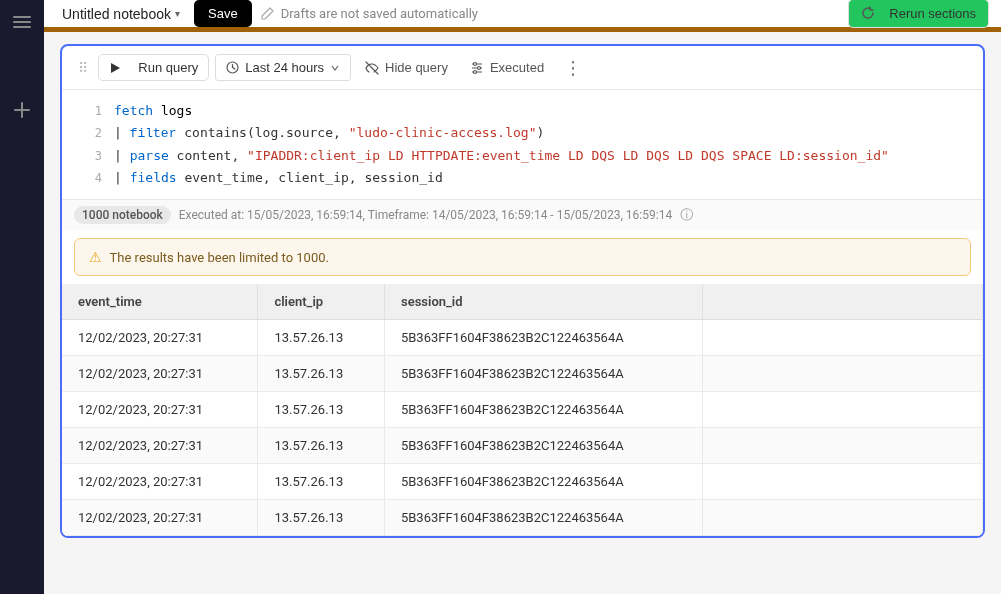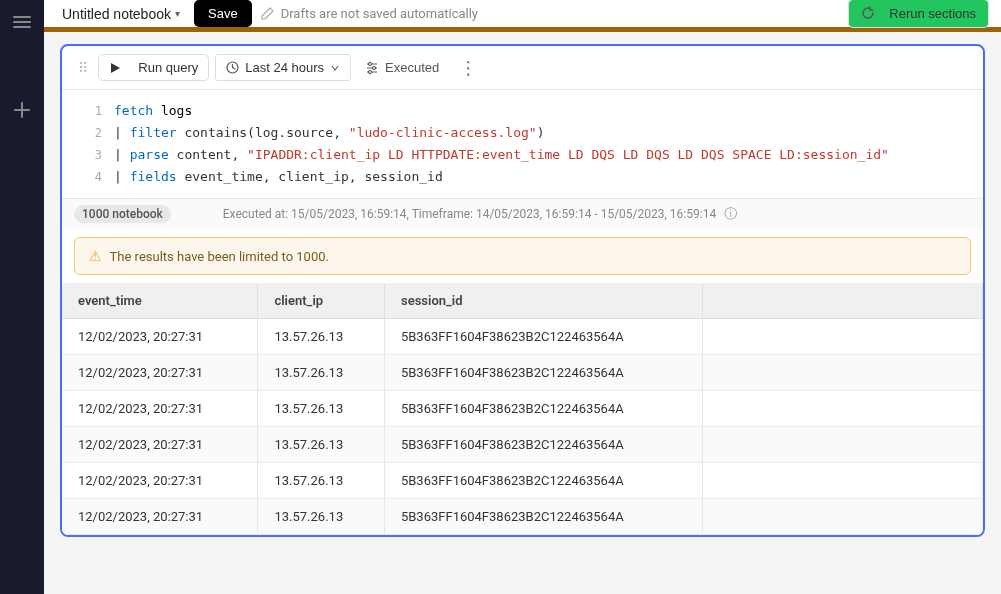--- a/index.html
+++ b/index.html
@@ -212,21 +212,21 @@
       width: 28px;
       text-align: right;
       color: #aaa;
       font-size: 12px;
       margin-right: 12px;
       flex-shrink: 0;
       user-select: none;
     }
     .code-content { white-space: pre; }
     .kw-fetch { color: #0066cc; font-weight: 500; }
-    .kw-filter { color: #0066cc; font-weight: 500; }
+    .kw-filter { color: #0066cc; font-weight: 500; font-family: Liberation Mono, monospace; }
     .kw-parse { color: #0066cc; font-weight: 500; }
     .kw-fields { color: #0066cc; font-weight: 500; }
     .str-val { color: #c0392b; }
     .plain { color: #333; }
 
     
     .records-bar {
       display: flex;
       align-items: center;
       padding: 6px 12px;
@@ -238,21 +238,20 @@
       background: #e8e8e8;
       color: #555;
       font-size: 12px;
       padding: 2px 8px;
       border-radius: 10px;
       font-weight: 500;
     }
     .exec-info {
       font-size: 12px;
       color: #888;
-      margin-left: 44px;
     }
     .info-icon {
       color: #999;
       cursor: pointer;
       font-size: 13px;
     }
 
     
     .warning-banner {
       margin: 8px 12px;
@@ -357,20 +356,26 @@
           <svg width="13" height="13" viewBox="0 0 13 13" fill="none">
             <circle cx="6.5" cy="6.5" r="5.5" stroke="#555" stroke-width="1.2" fill="none"></circle>
             <line x1="6.5" y1="3.5" x2="6.5" y2="6.5" stroke="#555" stroke-width="1.2" stroke-linecap="round"></line>
             <line x1="6.5" y1="6.5" x2="9" y2="8" stroke="#555" stroke-width="1.2" stroke-linecap="round"></line>
           </svg>
           <span>Last 24 hours</span>
           <svg width="10" height="10" viewBox="0 0 10 10" fill="none">
             <polyline points="2,3 5,7 8,3" stroke="#666" stroke-width="1.2" fill="none"></polyline>
           </svg>
         </button>
+        <button class="hide-query-btn">
+          <svg width="14" height="14" viewBox="0 0 14 14" fill="none">
+            <path d="M1 1L13 13M6 3C6.3 3 6.7 3 7 3C10 3 13 7 13 7C12 8.5 10.5 10 9 11M4 11C3 10.5 1.5 9 1 7C1 7 3 3.5 6 3" stroke="#555" stroke-width="1.2" fill="none" stroke-linecap="round"></path>
+          </svg>
+          <span>Hide query</span>
+        </button>
         <button class="options-btn">
           <svg width="14" height="14" viewBox="0 0 14 14" fill="none">
             <line x1="2" y1="3" x2="12" y2="3" stroke="#555" stroke-width="1.2"></line>
             <line x1="2" y1="7" x2="12" y2="7" stroke="#555" stroke-width="1.2"></line>
             <line x1="2" y1="11" x2="12" y2="11" stroke="#555" stroke-width="1.2"></line>
             <circle cx="5" cy="3" r="1.5" fill="#fff" stroke="#555" stroke-width="1.2"></circle>
             <circle cx="9" cy="7" r="1.5" fill="#fff" stroke="#555" stroke-width="1.2"></circle>
             <circle cx="5" cy="11" r="1.5" fill="#fff" stroke="#555" stroke-width="1.2"></circle>
           </svg>
           <span>Executed</span>

